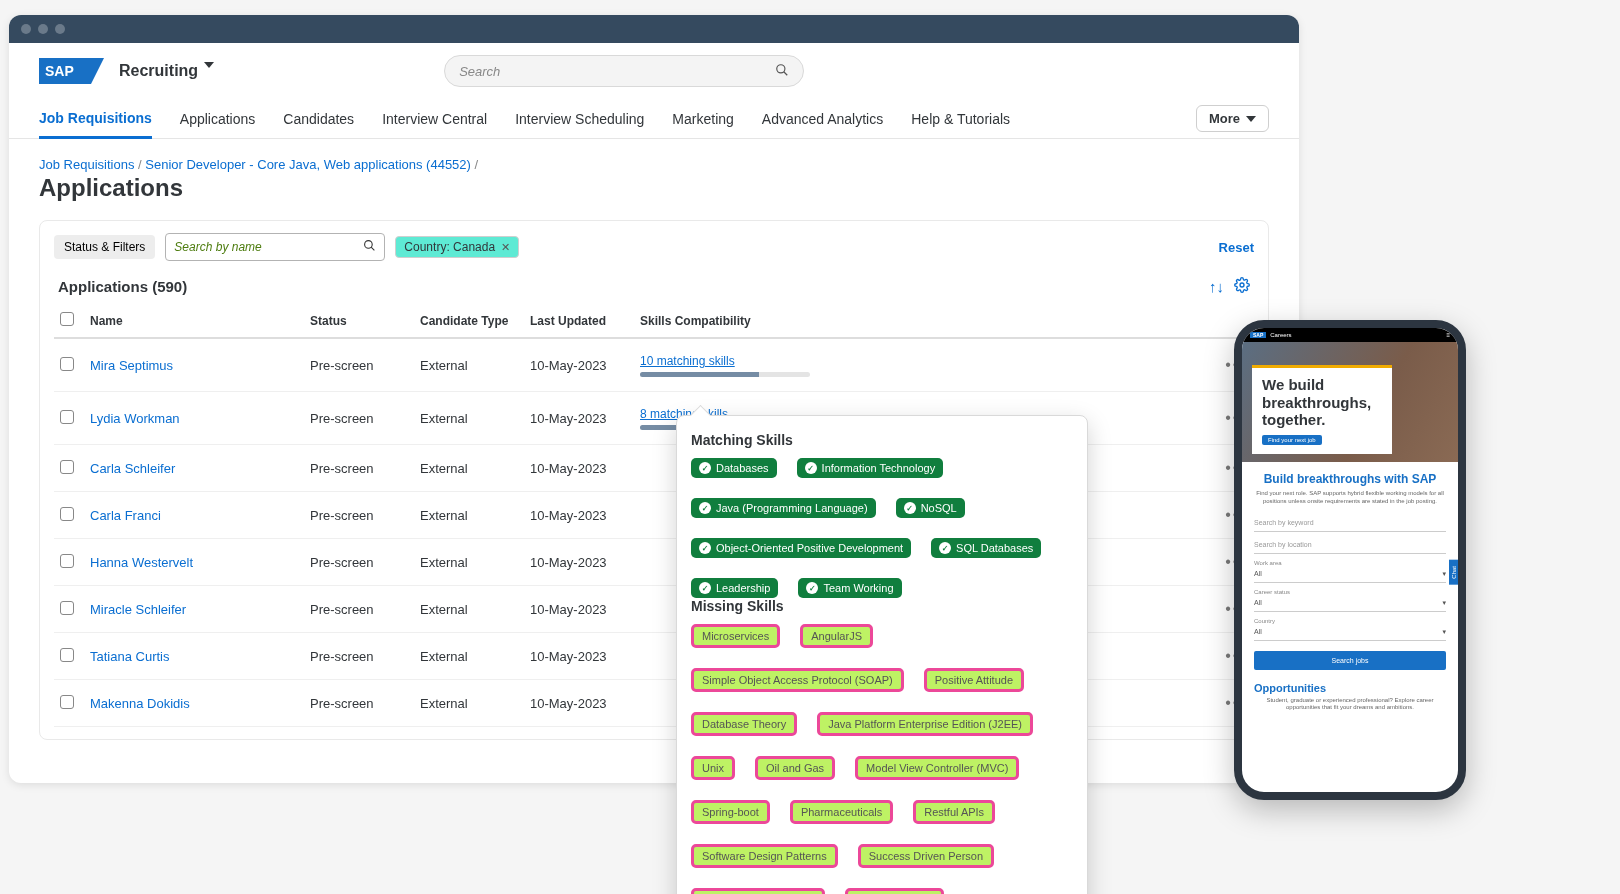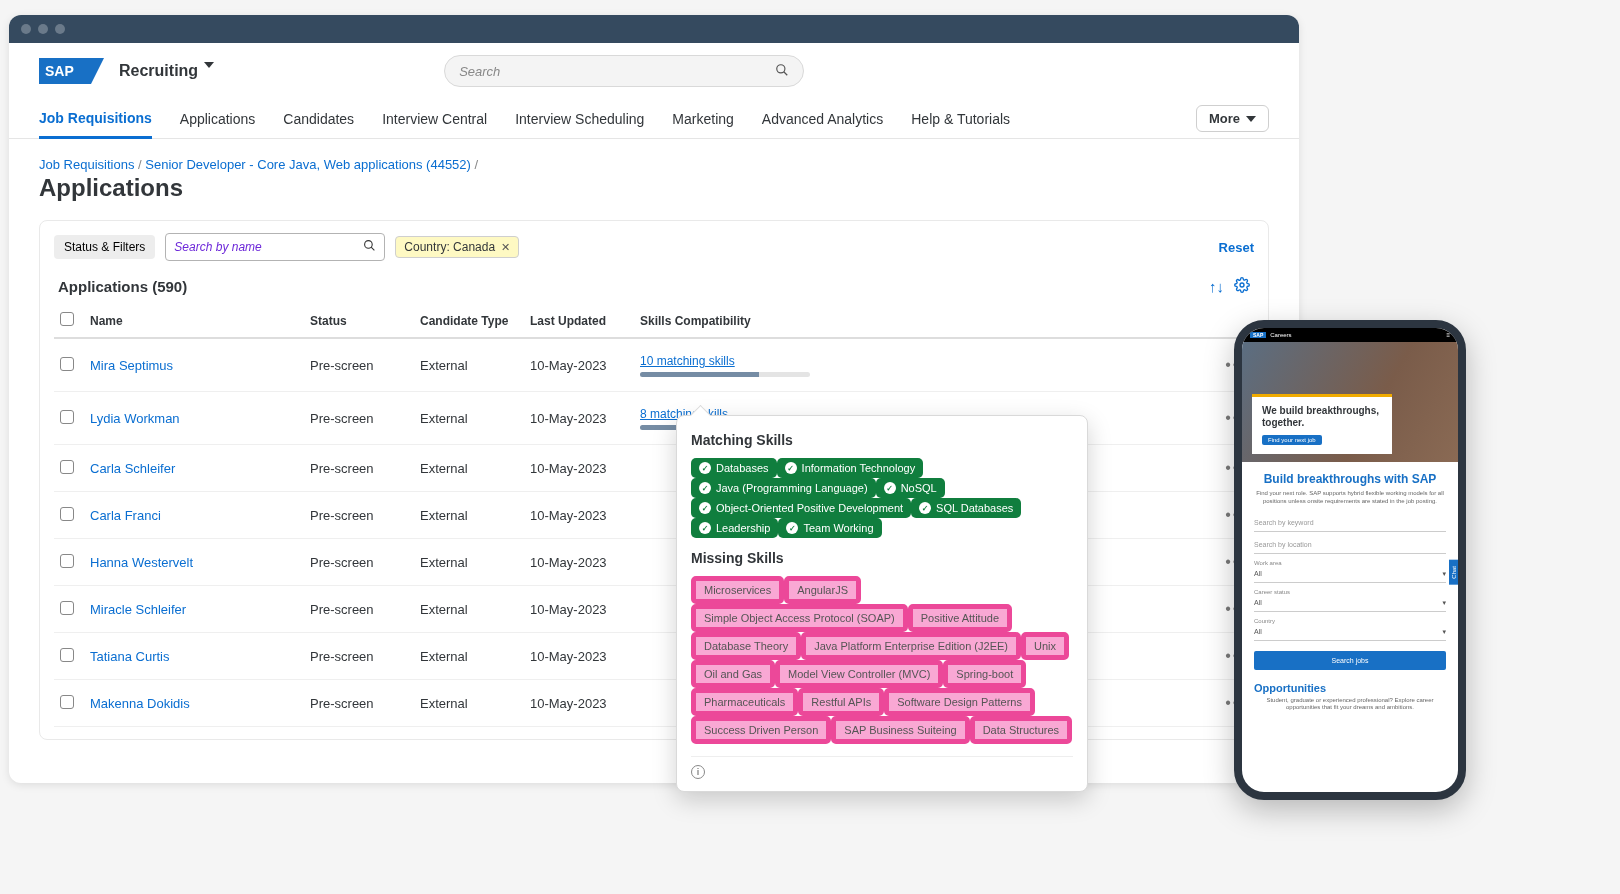--- a/index.html
+++ b/index.html
@@ -25,23 +25,23 @@
   
   .crumbs { padding:18px 30px 0; font-size:13px; }
   .crumbs a { color:#0a6ed1; text-decoration:none; }
   .crumbs .sep { color:#888; }
   .page-title { padding:2px 30px 18px; font-size:24px; font-weight:800; }
   
   .content { padding:0 30px; }
   .panel { background:#fff; border:1px solid #e9e9e9; border-radius:8px; padding:12px 14px; }
   .filters-row { display:flex; align-items:center; gap:10px; }
   .chip-btn { background:#ededed; border:none; border-radius:4px; padding:5px 10px; font-size:12px; cursor:pointer; }
-  .name-search { display:flex; align-items:center; border:1px solid #b3b3b3; border-radius:4px; height:28px; padding:0 8px; width:220px; font-size:12px; color:#6d28d9; font-style:italic; background:#fff; }
+  .name-search { display:flex; align-items:center; border:1px solid #b3b3b3; border-radius:4px; height:28px; padding:0 8px; width:220px; font-size:12px; color:#4d7c0f; font-style:italic; background:#fff; }
   .name-search .mag { margin-left:auto; font-style:normal; color:#333; }
-  .filter-chip { display:flex; align-items:center; gap:6px; border:1px solid #cfcfcf; border-radius:4px; padding:3px 8px; font-size:12px; background:#fef9c3; }
+  .filter-chip { display:flex; align-items:center; gap:6px; border:1px solid #cfcfcf; border-radius:4px; padding:3px 8px; font-size:12px; background:#5eead4; }
   .filter-chip .x { font-size:11px; color:#555; cursor:pointer; }
   .reset-link { margin-left:auto; color:#0a6ed1; font-size:13px; cursor:pointer; font-weight:600; }
   
   .table-header { display:flex; align-items:center; padding:16px 4px 8px; }
   .table-title { font-size:15px; font-weight:700; }
   .sort-ico, .gear-ico { margin-left:10px; color:#0a6ed1; font-size:15px; cursor:pointer; }
   .sort-ico { margin-left:auto; }
   
   table { width:100%; border-collapse:collapse; }
   thead th { text-align:left; font-size:12px; font-weight:700; padding:8px 6px; border-bottom:2px solid #ddd; color:#32363a; white-space:nowrap; }
@@ -56,34 +56,34 @@
   th.act-col, td.act-col { width:40px; text-align:right; }
   th.name-col { width:220px; }
   th.status-col { width:110px; }
   th.cand-col { width:110px; }
   th.upd-col { width:110px; }
   
   
   .popover { position:absolute; left:667px; top:400px; width:412px; background:#fff; border:1px solid #d9d9d9; border-radius:8px; box-shadow:0 8px 24px rgba(0,0,0,0.18); padding:16px 14px 12px; z-index:20; }
   .popover::before { content:''; position:absolute; top:-8px; left:16px; width:14px; height:14px; background:#fff; border-left:1px solid #d9d9d9; border-top:1px solid #d9d9d9; transform:rotate(45deg); }
   .popover h4 { font-size:14px; font-weight:700; margin-bottom:10px; }
-  .pill-row { display:flex; flex-wrap:wrap; gap:0; margin-bottom:12px; }
+  .pill-row { display:flex; flex-wrap:wrap; gap:20px; margin-bottom:0; }
   .pill-g { background:#107e3e; color:#fff; font-size:11px; padding:4px 8px; border-radius:5px; display:inline-flex; align-items:center; gap:5px; }
   .pill-g::before { content:'✓'; display:inline-flex; align-items:center; justify-content:center; width:12px; height:12px; border-radius:50%; background:#fff; color:#107e3e; font-size:8px; font-weight:900; }
-  .pill-w { background:#f9a8d4; border:5px solid #ec4899; color:#555; font-size:11px; padding:3px 8px; border-radius:5px; }
+  .pill-w { background:#bef264; border:3px solid #ec4899; color:#555; font-size:11px; padding:3px 8px; border-radius:5px; }
   .pop-foot { display:flex; gap:8px; align-items:flex-start; font-size:11px; color:#888; border-top:1px solid #eee; padding-top:8px; margin-top:4px; }
   .info-i { width:14px; height:14px; border:1.5px solid #888; border-radius:50%; display:inline-flex; align-items:center; justify-content:center; font-size:9px; font-weight:700; flex-shrink:0; }
   
   
   .phone { position:absolute; left:1234px; top:320px; width:232px; height:480px; background:#fff; border-radius:30px; border:8px solid #2c3540; box-shadow:0 10px 30px rgba(0,0,0,0.25); overflow:hidden; z-index:30; }
   .phone-hdr { background:#000; color:#fff; height:14px; display:flex; align-items:center; padding:0 8px; font-size:6px; gap:4px; }
   .sap-mini { background:#1870c5; padding:0 3px; font-weight:900; font-size:5px; }
   .phone-hero { height:120px; background:linear-gradient(120deg,#5b6e82 0%,#7a5c4a 60%, #8a6a54 100%); position:relative; }
   .hero-card { position:absolute; left:10px; bottom:8px; background:#fff; padding:8px 10px 8px; width:140px; border-top:3px solid #f0ab00; }
-  .hero-card .t { font-size:10px; font-weight:800; line-height:1.15; }
+  .hero-card .t { font-size:15px; font-weight:800; line-height:1.15; }
   .hero-card .btn { margin-top:6px; display:inline-block; background:#1870c5; color:#fff; font-size:6px; padding:2px 6px; border-radius:2px; }
   .phone-body { padding:10px 12px; }
   .phone-body h3 { color:#1870c5; font-size:12px; font-weight:800; text-align:center; }
   .phone-body .sub { font-size:6px; color:#666; text-align:center; margin:4px 0 8px; line-height:1.3; }
   .ph-input { width:100%; border:0; border-bottom:1px solid #ccc; font-size:7px; padding:5px 0; color:#999; margin-bottom:4px; }
   .ph-lbl { font-size:6px; color:#888; margin-top:6px; }
   .ph-sel { display:flex; justify-content:space-between; align-items:center; font-size:7px; padding:4px 0; border-bottom:1px solid #ccc; color:#555; }
   .ph-btn { width:100%; margin-top:10px; background:#1870c5; color:#fff; border:none; padding:6px; font-size:7px; border-radius:2px; }
   .phone-body h4 { color:#1870c5; font-size:11px; font-weight:800; text-align:left; margin-top:12px; }
   .phone-body .sub2 { font-size:6px; color:#666; text-align:center; margin-top:3px; line-height:1.3; }

